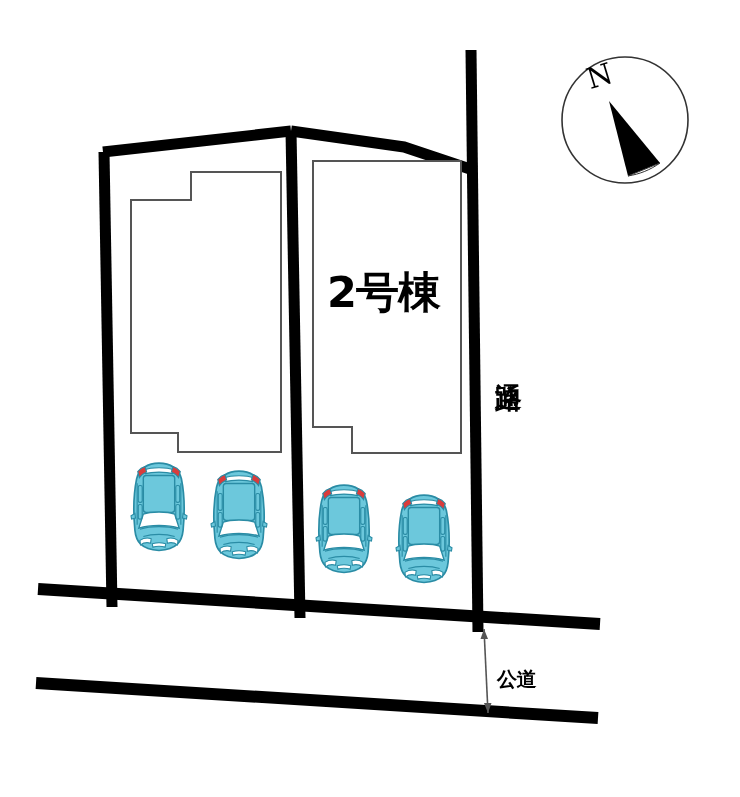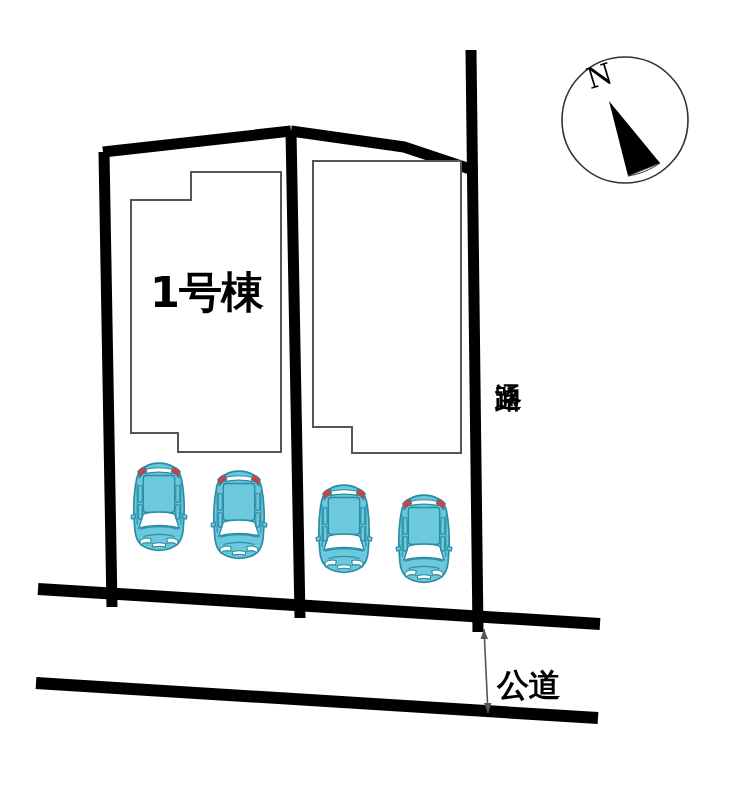--- a/index.html
+++ b/index.html
@@ -55,21 +55,21 @@
     top: 361px;
     font-size: 27px;
     writing-mode: vertical-rl;
     text-orientation: upright;
     letter-spacing: 2px;
     line-height: 1.05;
   }
   #label-public-road {
     left: 497px;
     top: 668px;
-    font-size: 32px;
+    font-size: 20px;
     text-align: left;
     letter-spacing: -0.5px;
     line-height: 1.12;
   }
   #label-public-road .road-w {
     display: block;
     letter-spacing: -1.5px;
   }
   #label-north {
     left: 587px;
@@ -174,22 +174,22 @@
     </g>
     <g>
       <use href="#car-symbol" transform="translate(316,484) scale(0.56)"></use>
     </g>
     <g>
       <use href="#car-symbol" transform="translate(396,494) scale(0.56)"></use>
     </g>
   </svg>
 
   <div class="label-layer">
-    <div class="lbl bldg-label" id="label-building-1">1号棟</div>
 
+    <div class="lbl bldg-label" id="label-building-2">2号棟</div>
 
     <div class="lbl" id="label-passage">通路</div>
 
     <div class="lbl" id="label-public-road"><span>公道</span></div>
 
     <div class="lbl" id="label-north">N</div>
   </div>
 
 </div>
 

